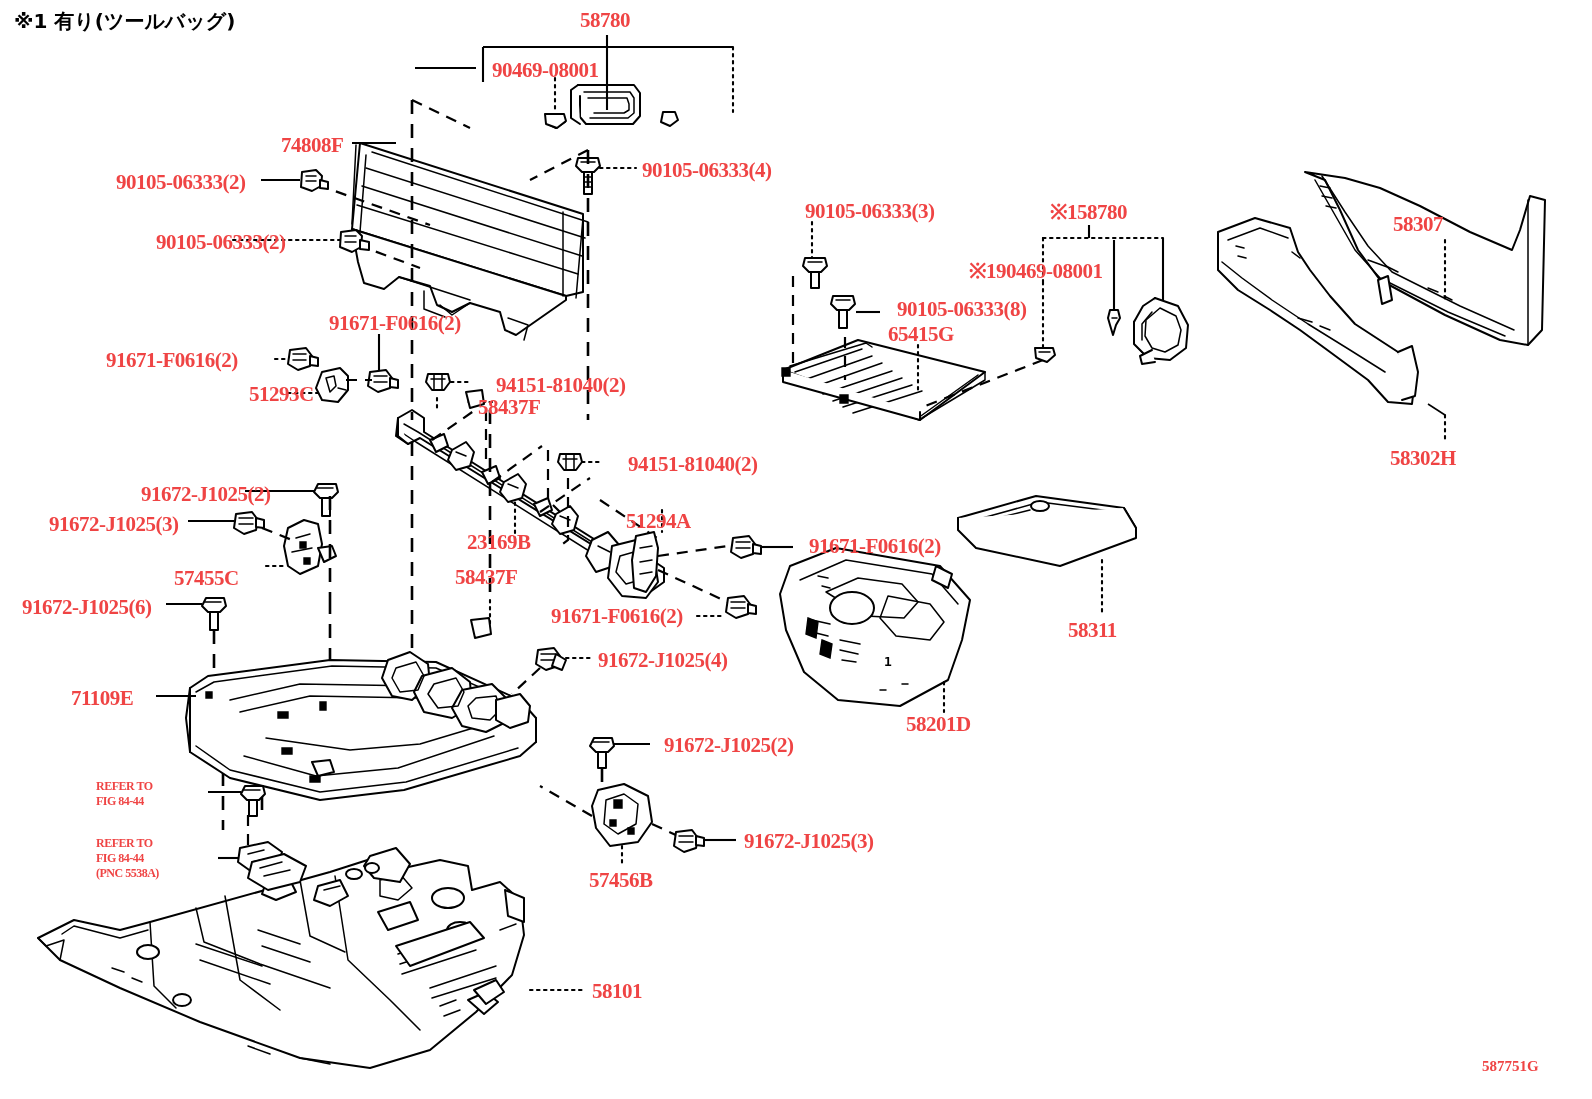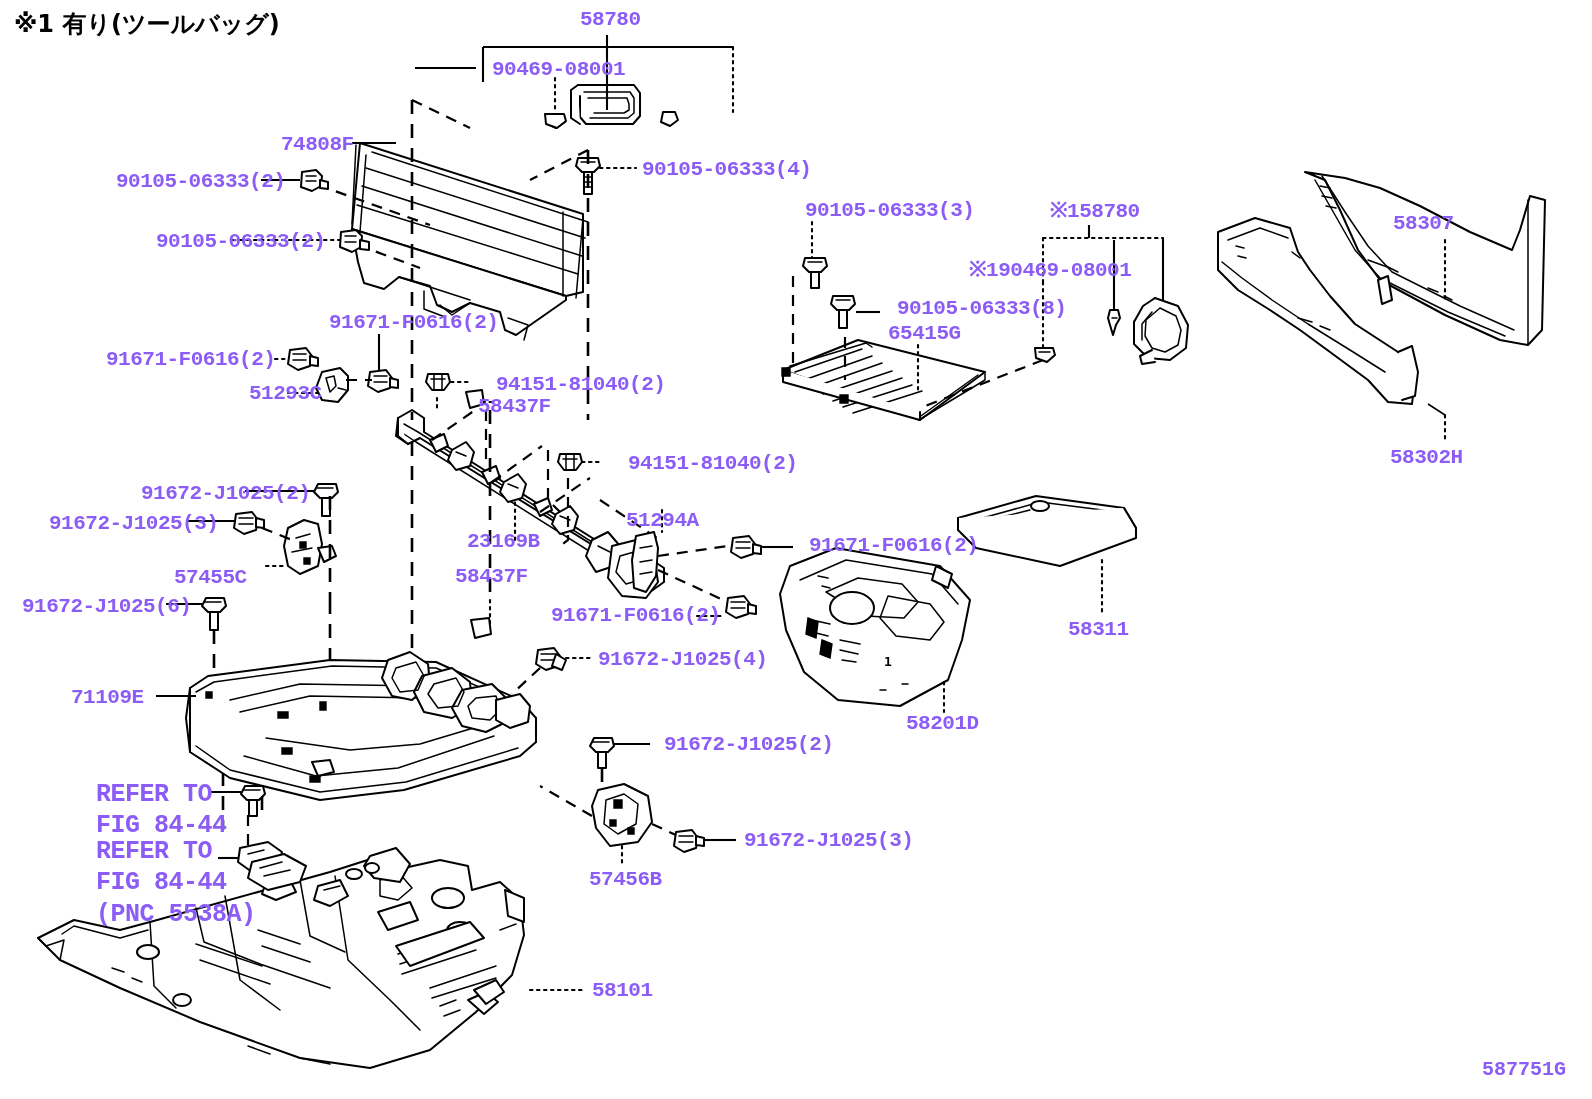--- a/index.html
+++ b/index.html
@@ -1,25 +1,25 @@
 <!DOCTYPE html>
 <html><head>
 <meta charset="utf-8">
 <style>
   html,body{margin:0;padding:0;background:#fff;}
   #stage{position:relative;width:1592px;height:1099px;background:#fff;
          font-family:"DejaVu Sans Mono","Liberation Mono",monospace;overflow:hidden;}
-  .lbl{position:absolute;color:#8b5cf6;font-weight:bold;white-space:pre;
-       font-family:Liberation Mono, monospace;
+  .lbl{position:absolute;color:#ef4444;font-weight:bold;white-space:pre;
+       font-family:Liberation Serif, serif;
        letter-spacing:-0.5px;line-height:1.18;}
   .jp{position:absolute;color:#000;font-weight:bold;white-space:pre;
       font-family:"DejaVu Sans","Liberation Sans",sans-serif;}
   .pn{font-size:21px;}
-  .refer{font-size:25px;line-height:1.25;}
-  .figid{font-size:20px;font-weight:bold;letter-spacing:0px;}
+  .refer{font-size:12px;line-height:1.25;}
+  .figid{font-size:15px;font-weight:bold;letter-spacing:0px;}
   svg{position:absolute;left:0;top:0;width:1592px;height:1099px;overflow:visible;}
   .ln{stroke:#000;stroke-width:2.1;fill:none;stroke-linecap:butt;}
   .lnt{stroke:#000;stroke-width:1.6;fill:none;}
   .dot{stroke:#000;stroke-width:2.1;fill:none;stroke-dasharray:2.5 4.5;stroke-linecap:round;}
   .dash{stroke:#000;stroke-width:2.2;fill:none;stroke-dasharray:11 8;}
   .dashv{stroke:#000;stroke-width:2.6;fill:none;stroke-dasharray:14 10;}
   .part{stroke:#000;stroke-width:2.0;fill:#fff;stroke-linejoin:round;stroke-linecap:round;}
   .partl{stroke:#000;stroke-width:1.5;fill:none;stroke-linejoin:round;stroke-linecap:round;}
   .partf{stroke:#000;stroke-width:1.4;fill:#000;}
 </style>
@@ -428,21 +428,21 @@
       <line class="dot" x1="530" y1="990" x2="586" y2="990"></line>
     </g>
 
     <g>
       <path class="part" d="M252,862 L284,854 L306,866 L300,882 L268,890 L248,878 Z"></path>
       <path class="partl" d="M260,868 L282,862 M264,876 L290,870"></path>
     </g>
 
   </svg>
 
-  <div class="jp" style="left:14px;top:8px;font-size:24px;">※1 有り(ツールバッグ)</div>
+  <div class="jp" style="left:14px;top:8px;font-size:20px;">※1 有り(ツールバッグ)</div>
 
   <div class="lbl pn" style="left:580px;top:8px;">58780</div>
   <div class="lbl pn" style="left:492px;top:58px;">90469-08001</div>
   <div class="lbl pn" style="left:281px;top:133px;">74808F</div>
   <div class="lbl pn" style="left:642px;top:158px;">90105-06333(4)</div>
   <div class="lbl pn" style="left:116px;top:170px;">90105-06333(2)</div>
   <div class="lbl pn" style="left:156px;top:230px;">90105-06333(2)</div>
 
   <div class="lbl pn" style="left:766px;top:199px;margin-left:39px;">90105-06333(3)</div>
   <div class="lbl pn" style="left:1050px;top:200px;">※158780</div>

